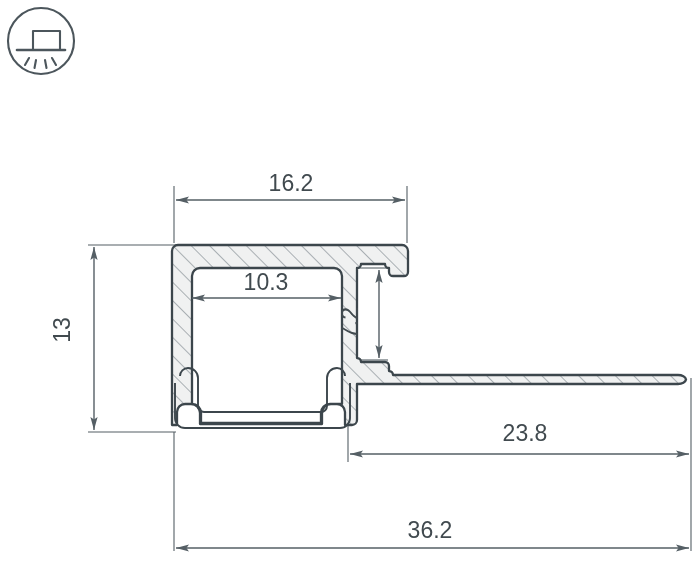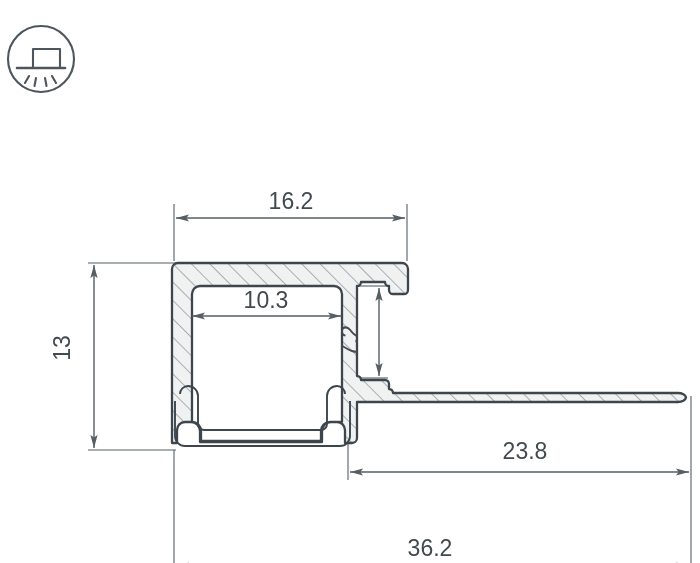--- a/index.html
+++ b/index.html
@@ -9,21 +9,21 @@
   }
   body {
     width: 700px;
     height: 563px;
     position: relative;
     overflow: hidden;
     font-family: "Liberation Sans", sans-serif;
   }
   #stage {
     position: absolute;
-    left: 0; top: 18px;
+    left: 0; top: 0;
     width: 700px;
     height: 462px;
   }
   svg#drawing {
     display: block;
     width: 700px;
     height: 563px;
   }
   .dim-text {
     font-family: "Liberation Sans", sans-serif;

